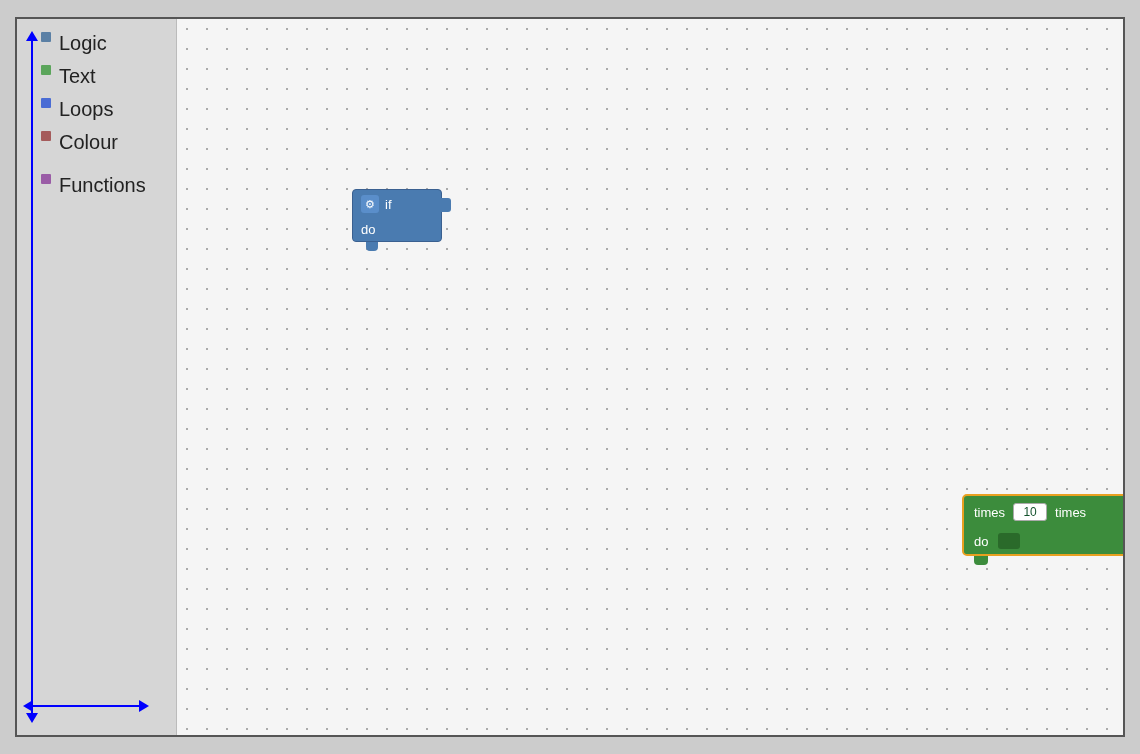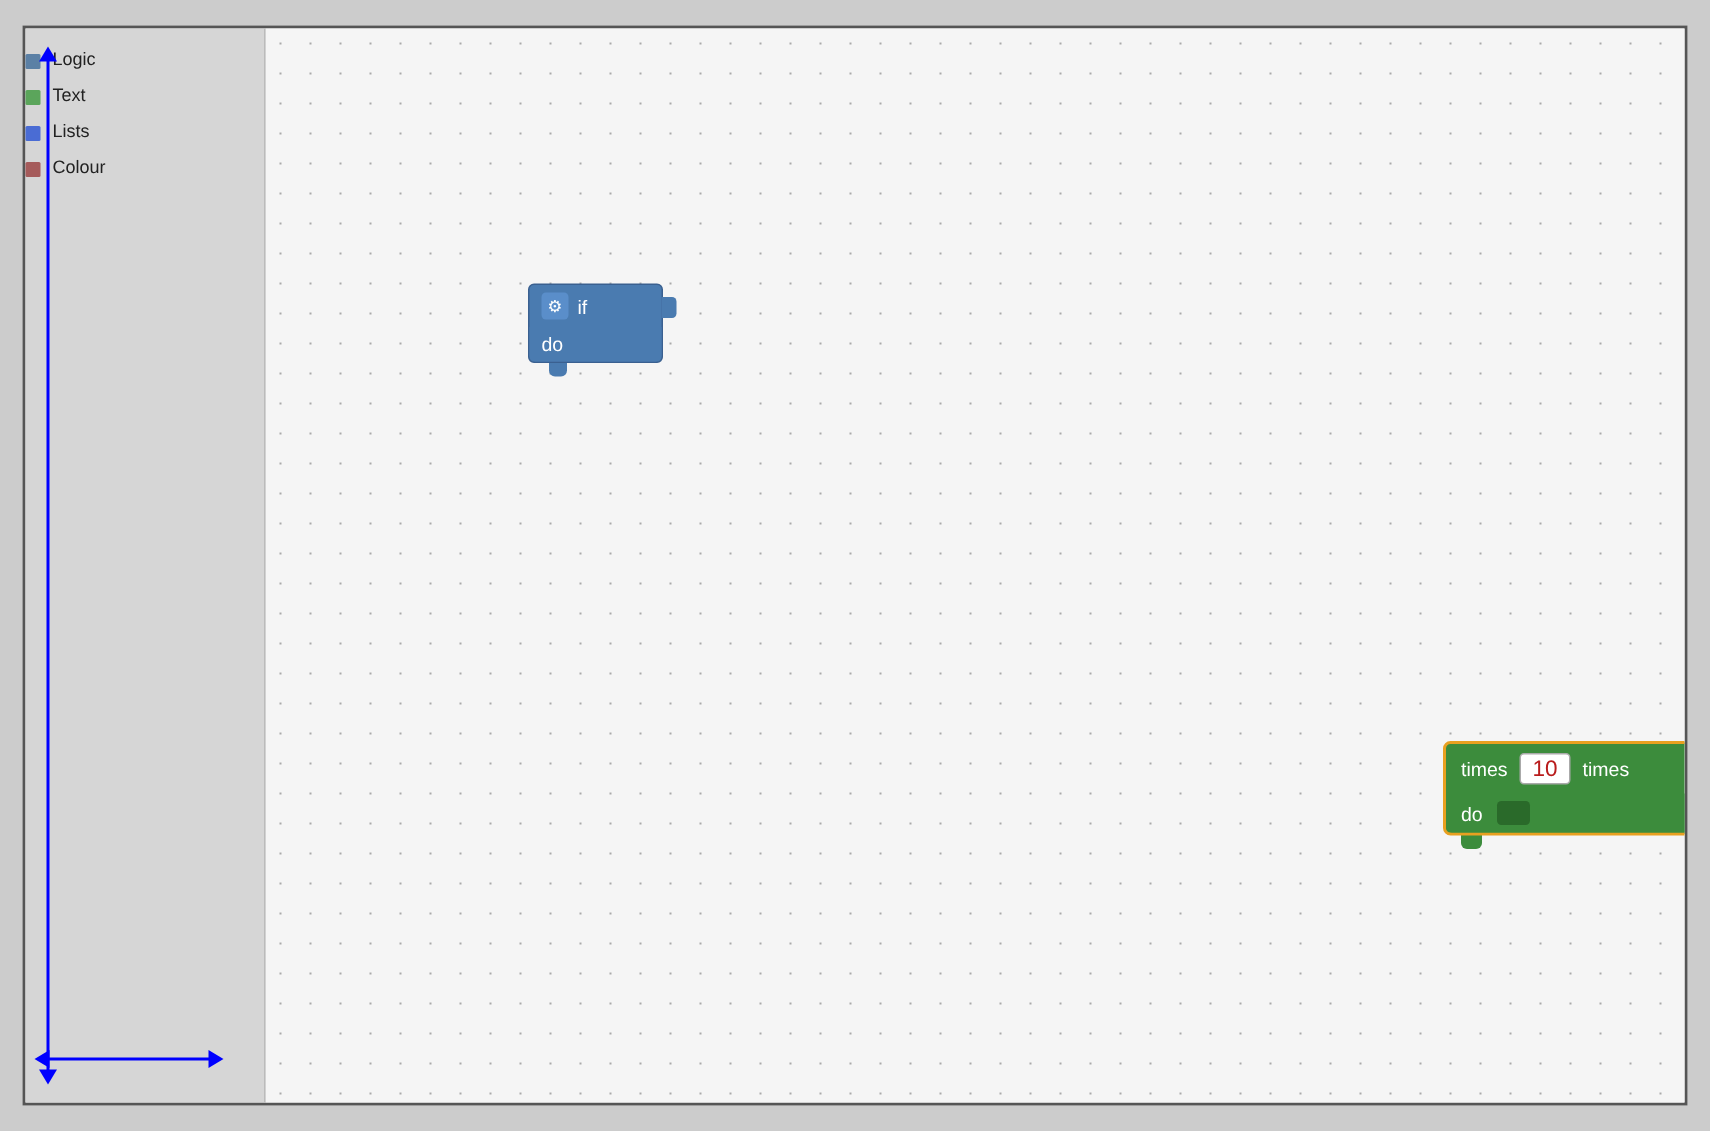--- a/index.html
+++ b/index.html
@@ -32,26 +32,26 @@
       display: flex;
       flex-direction: column;
       padding: 8px 0;
       gap: 0;
       position: relative;
       z-index: 10;
     }
 
     .sidebar-item {
       display: flex;
-      align-items: flex-end;
+      align-items: flex-start;
       gap: 8px;
-      padding: 5px 0;
+      padding: 5px 24px;
       cursor: pointer;
       font-family: sans-serif;
-      font-size: 12px;
+      font-size: 20px;
       color: #222;
     }
 
     .color-dot {
       width: 10px;
       height: 10px;
       border-radius: 1px;
       flex-shrink: 0;
     }
 
@@ -156,25 +156,25 @@
     .repeat-block-top {
       display: flex;
       align-items: center;
       padding: 6px 10px;
       gap: 8px;
       min-height: 32px;
     }
 
     .repeat-input {
       background: white;
-      color: #b91c1c;
+      color: #14532d;
       border: 1px solid #aaa;
       border-radius: 3px;
       padding: 1px 5px;
-      font-size: 15px;
+      font-size: 12px;
       width: 34px;
       text-align: center;
     }
 
     .repeat-block-bottom {
       display: flex;
       align-items: center;
       padding: 5px 10px;
       background: #3c8c3c;
       border-radius: 0 0 4px 4px;
@@ -278,33 +278,37 @@
       <span>Logic</span>
     </div>
 
     <div class="sidebar-item">
       <div class="color-dot" style="background:#5ba55b;"></div>
       <span>Text</span>
     </div>
 
     <div class="sidebar-item">
       <div class="color-dot" style="background:#4a6cd4;"></div>
-      <span>Lists</span>
+      <span>Loops</span>
     </div>
 
 
 
     <div class="sidebar-item">
       <div class="color-dot" style="background:#a55b5b;"></div>
       <span>Colour</span>
     </div>
 
     <div class="sidebar-spacer"></div>
 
 
+    <div class="sidebar-item">
+      <div class="color-dot" style="background:#9a5ca6;"></div>
+      <span>Functions</span>
+    </div>
 
     <div class="arrow-vertical"></div>
 
     <div class="arrow-horizontal"></div>
   </div>
 
   <div class="canvas-area">
 
     <div class="block if-block">
       <div class="if-block-inner">

